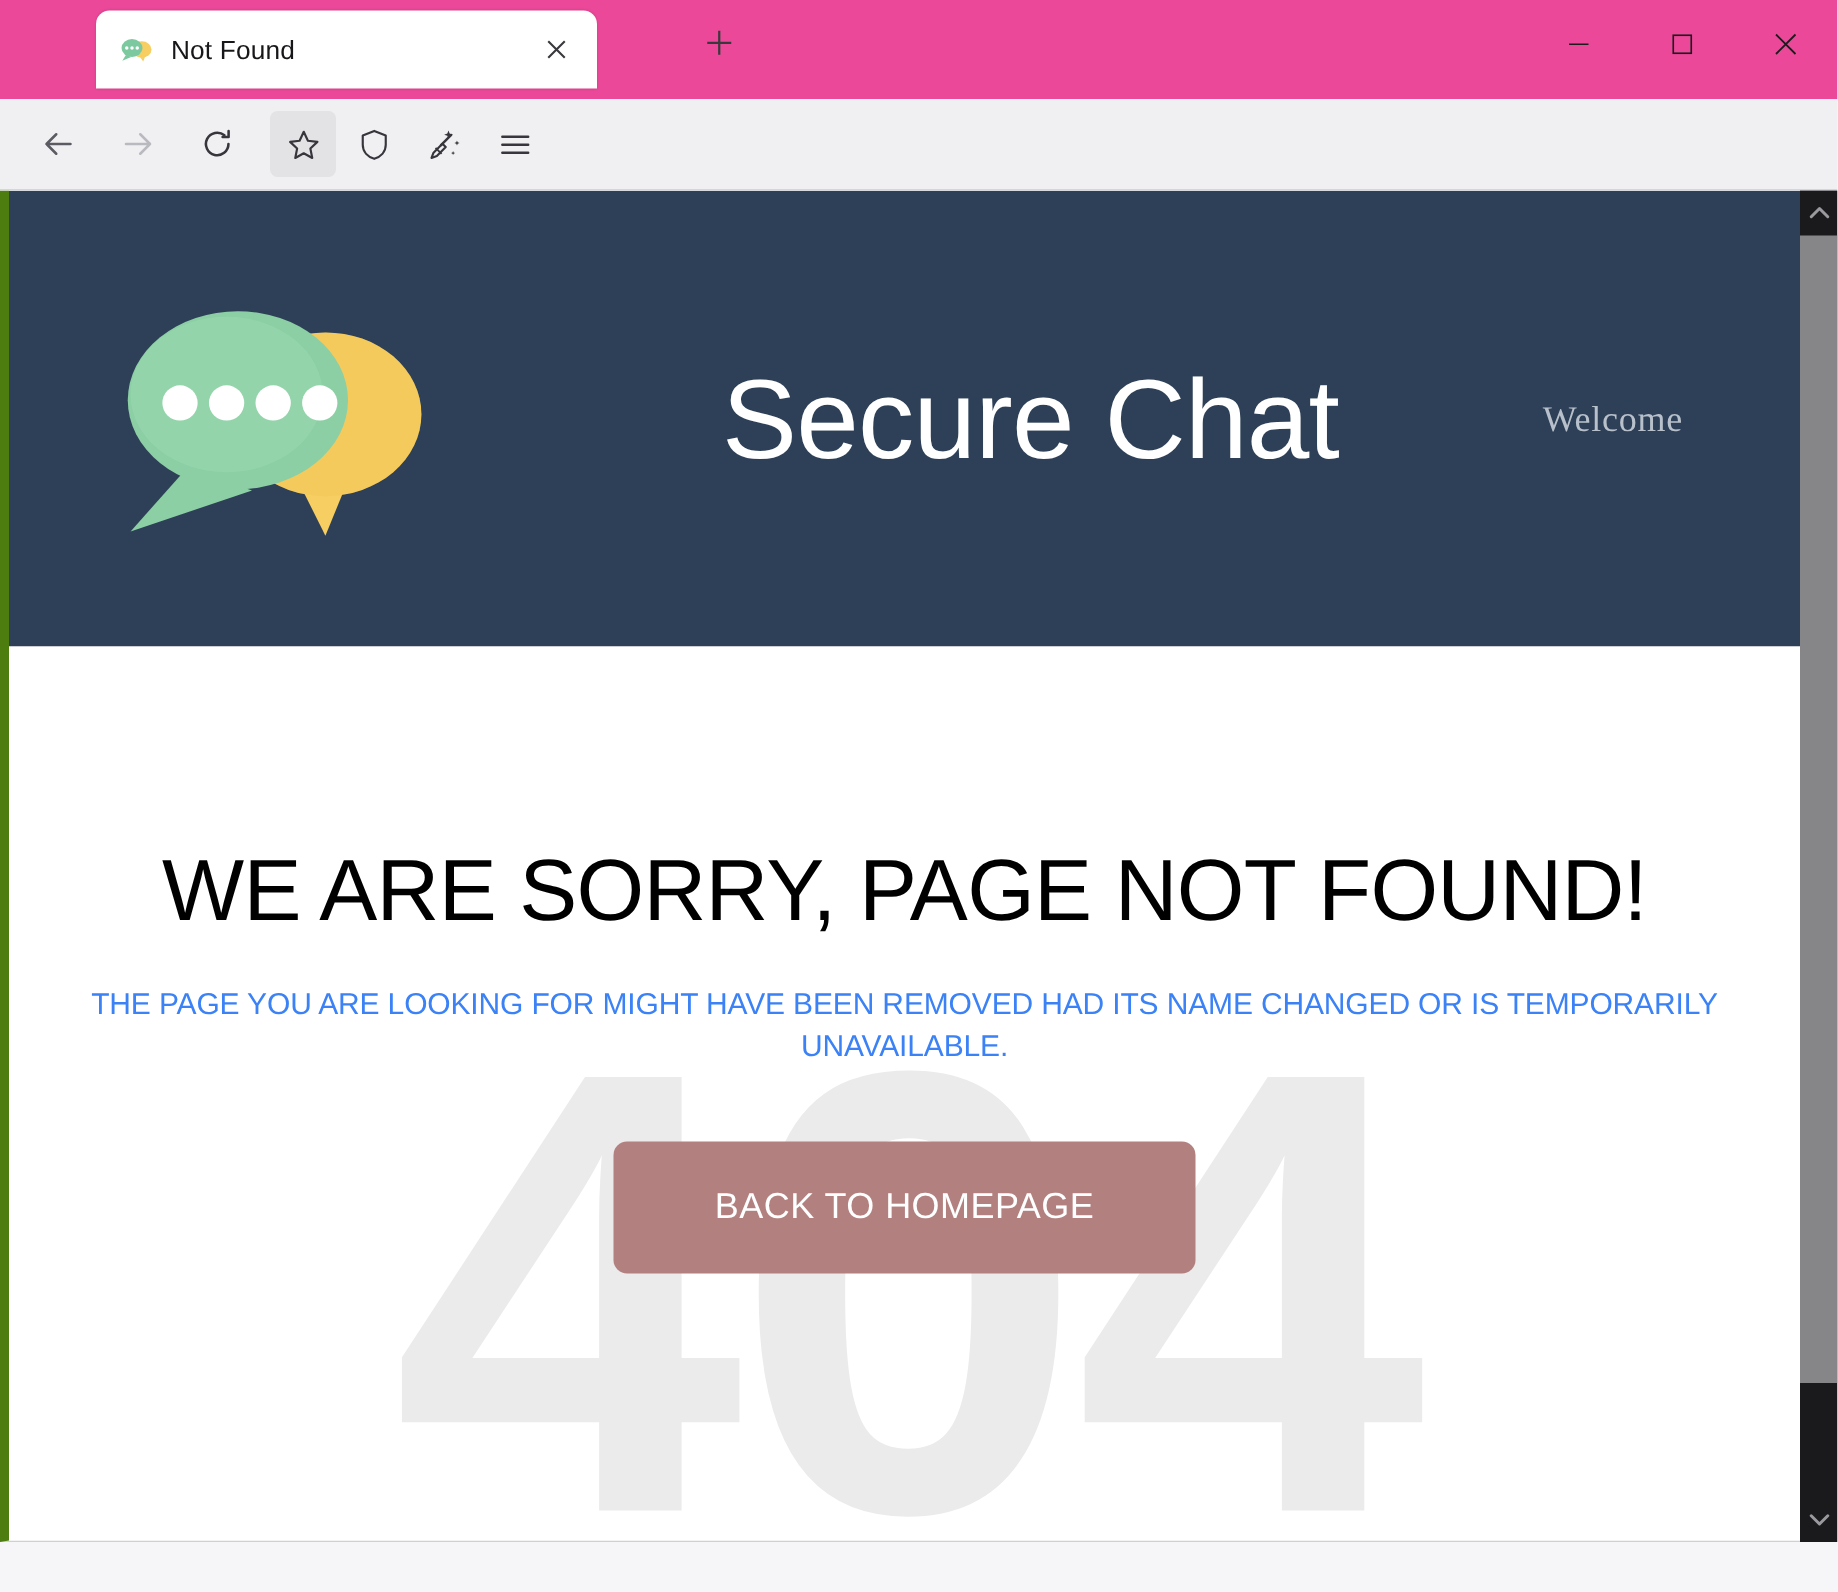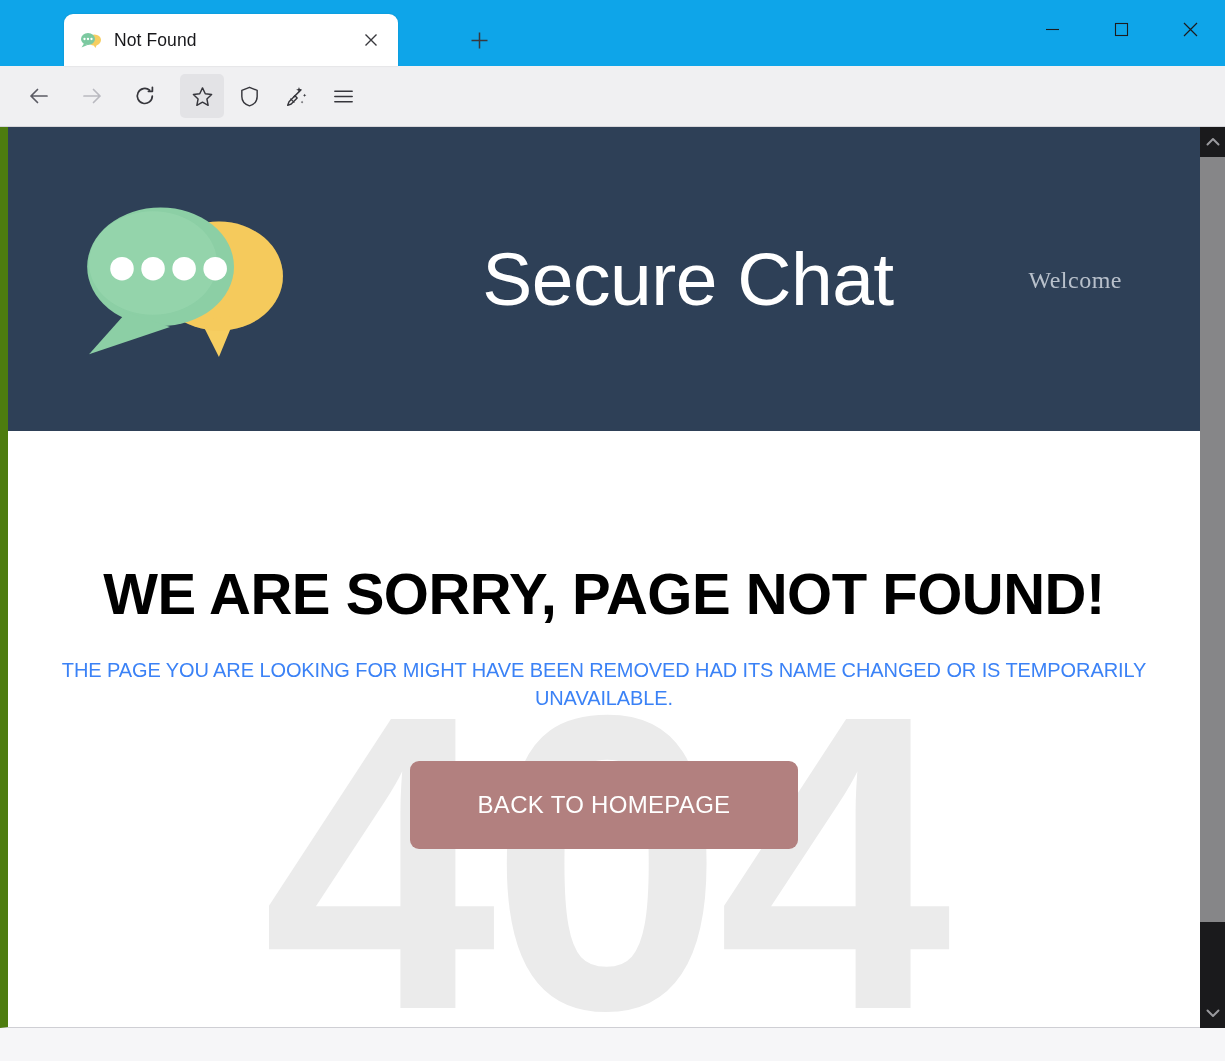--- a/index.html
+++ b/index.html
@@ -18,23 +18,23 @@
     height: 1061px;
     position: relative;
     background: #f0f0f2;
     display: flex;
     flex-direction: column;
   }
 
   
   .tabstrip {
     height: 66px;
-    background: #0ea5e9;
-    display: flex;
-    align-items: flex-end;
+    background: #ec4899;
+    display: flex;
+    align-items: center;
     position: relative;
     flex: 0 0 66px;
     gap: 48px;
   }
 
   .tab {
     margin-left: 64px;
     margin-bottom: 0;
     width: 334px;
     height: 52px;
@@ -169,21 +169,21 @@
     background: #ffffff;
     border-top: 1px solid #d6d6da;
     overflow: hidden;
     display: flex;
   }
 
   .page-frame {
     flex: 1;
     position: relative;
     background: #ffffff;
-    border-left: 8px solid #4d7c0f;
+    border-left: 6px solid #4d7c0f;
     border-bottom: 1px solid #cfcfd4;
     overflow: hidden;
   }
 
   
   .site-header {
     height: 304px;
     background: #2e4057;
     display: flex;
     align-items: center;
@@ -246,21 +246,21 @@
   .content-inner {
     position: relative;
     z-index: 1;
     padding: 0 52px;
   }
 
   .err-heading {
     margin-top: 122px;
     text-align: center;
     font-size: 58px;
-    font-weight: 700;
+    font-weight: 400;
     color: #000000;
     line-height: 1.42;
     letter-spacing: -0.5px;
   }
 
   .err-sub {
     margin-top: 22px;
     text-align: center;
     font-size: 20px;
     font-weight: 400;

